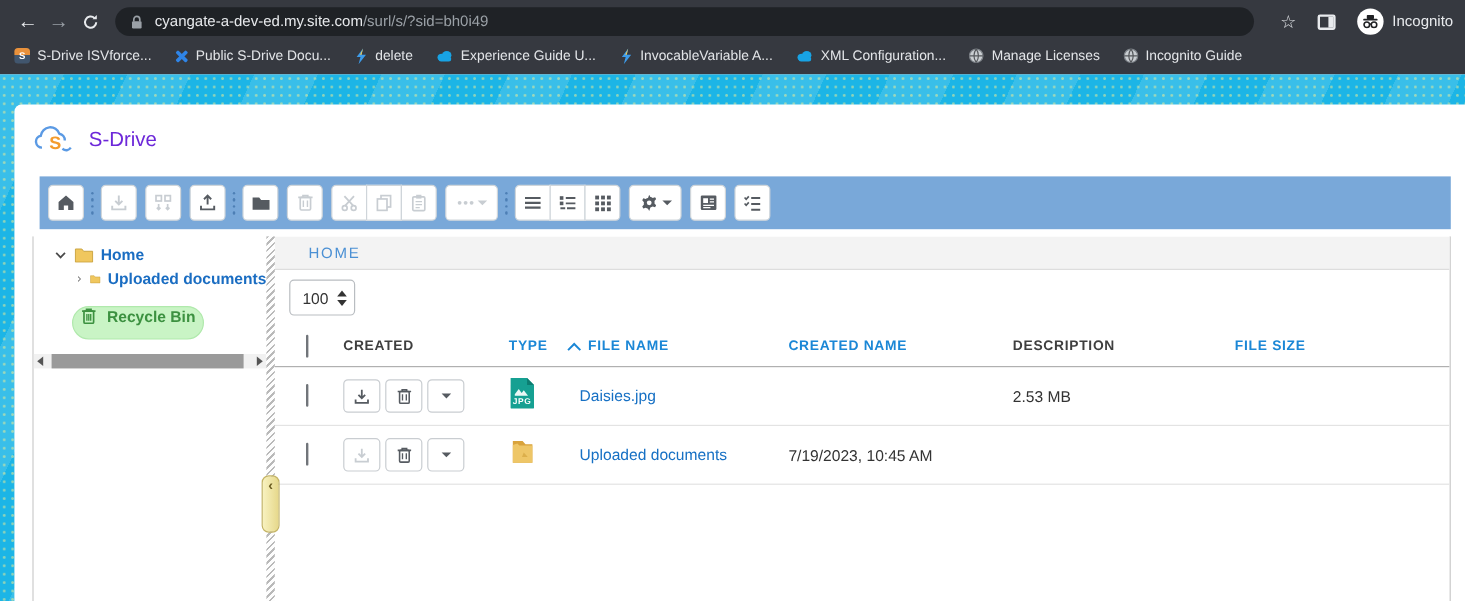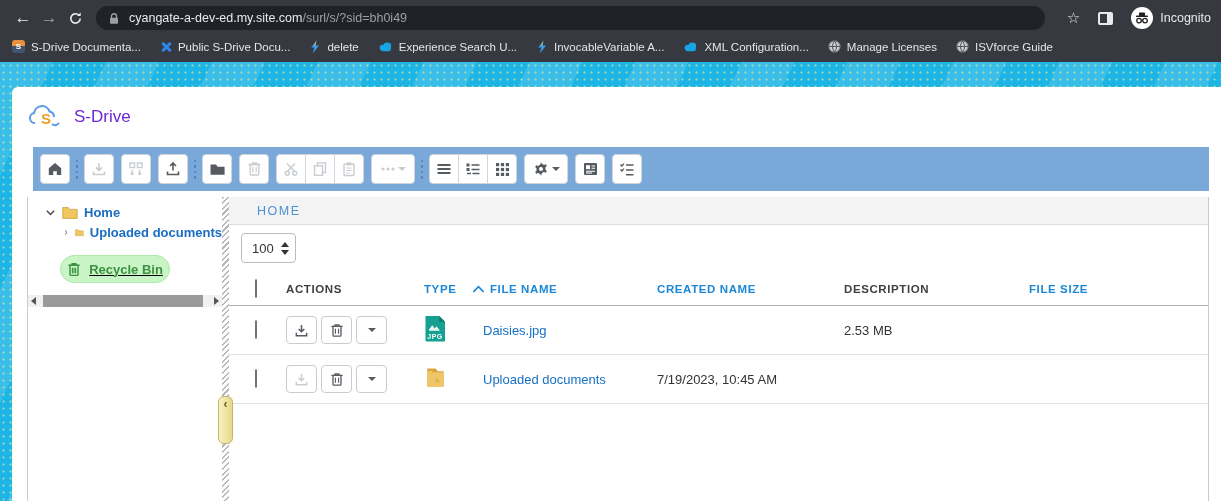--- a/index.html
+++ b/index.html
@@ -78,22 +78,22 @@
 
   
   .content { display:flex; height:310px; padding-top:6px; }
   .tree { width:195px; margin-left:15px; border-left:1px solid #ccc; display:flex;
           flex-direction:column; overflow:hidden; }
   .treerow { display:flex; align-items:center; height:20px; gap:6px; padding-left:17px;
              white-space:nowrap; }
   .treerow.lvl2 { padding-left:35px; }
   .treerow .lbl { font-size:13px; font-weight:bold; color:#1a6dc2; }
   .recycle { margin:13px 0 0 32px; width:110px; height:28px; background:#c9f4c5;
-             border:1px solid #b0e9ac; border-radius:14px; display:flex; align-items:center;
-             justify-content:center; gap:8px;text-decoration:underline; }
+             border:1px solid #b0e9ac; border-radius:14px; display:flex; 
+             justify-content:center; gap:8px; }
   .recycle .lbl { color:#3c9140; font-weight:bold; font-size:13px; }
   .hscroll { margin-top:12px; height:12px; display:flex; align-items:center; background:#f1f1f1; }
   .harrow { width:11px; height:12px; display:flex; align-items:center; justify-content:center; }
   .tri-l { width:0;height:0;border-top:4px solid transparent;border-bottom:4px solid transparent;border-right:5px solid #555; }
   .tri-r { width:0;height:0;border-top:4px solid transparent;border-bottom:4px solid transparent;border-left:5px solid #555; }
   .htrack { flex:1; height:12px; position:relative; }
   .hthumb { position:absolute; left:4px; right:8px; top:0; height:12px; background:#9a9a9a; }
   .splitter { width:7px; position:relative; flex:0 0 auto;
     background:repeating-linear-gradient(135deg,#b9b9b9 0 1.5px,#fdfdfd 1.5px 4px); }
   .handle { position:absolute; top:199px; left:-4px; width:15px; height:48px; z-index:3;
@@ -164,40 +164,40 @@
           <circle cx="10" cy="8.6" r="2.3" fill="none" stroke="#202124" stroke-width="1.3"></circle>
           <path d="M6.3 8.4q0.7-0.7 1.4 0" fill="none" stroke="#202124" stroke-width="1.1"></path>
         </svg>
       </span>
       <span class="lbl">Incognito</span>
     </div>
   </div>
   <div class="bmrow">
     <div class="bm">
       <span class="fav-sq">S</span>
-      <span class="lbl">S-Drive Documenta...</span>
+      <span class="lbl">S-Drive ISVforce...</span>
     </div>
     <div class="bm">
       <span class="fav-x"></span>
       <span class="lbl">Public S-Drive Docu...</span>
     </div>
     <div class="bm">
       <svg width="12" height="14" viewBox="0 0 12 14">
         <path d="M7.5 0.5 2.2 7.6h3.2L3.8 13.5 10 5.6H6.3z" fill="#3d9be9"></path>
         <path d="M6.3 5.6 7.5 0.5 5 5.6z" fill="#f2c94c"></path>
       </svg>
       <span class="lbl">delete</span>
     </div>
     <div class="bm">
       <svg width="15" height="11" viewBox="0 0 15 11">
         <ellipse cx="5.2" cy="6.8" rx="3.6" ry="3.1" fill="#18a3e4"></ellipse>
         <ellipse cx="9.3" cy="5" rx="3.9" ry="3.4" fill="#18a3e4"></ellipse>
         <rect x="2.5" y="6" width="10.5" height="4.2" rx="2.1" fill="#18a3e4"></rect>
       </svg>
-      <span class="lbl">Experience Search U...</span>
+      <span class="lbl">Experience Guide U...</span>
     </div>
     <div class="bm">
       <svg width="12" height="14" viewBox="0 0 12 14">
         <path d="M7.5 0.5 2.2 7.6h3.2L3.8 13.5 10 5.6H6.3z" fill="#3d9be9"></path>
         <path d="M6.3 5.6 7.5 0.5 5 5.6z" fill="#f2c94c"></path>
       </svg>
       <span class="lbl">InvocableVariable A...</span>
     </div>
     <div class="bm">
       <svg width="15" height="11" viewBox="0 0 15 11">
@@ -214,21 +214,21 @@
         <path d="M1 6.5h11M6.5 1a9 9 0 0 1 0 11M6.5 1a9 9 0 0 0 0 11" fill="none" stroke="#55585c" stroke-width="1"></path>
       </svg>
       <span class="lbl">Manage Licenses</span>
     </div>
     <div class="bm">
       <svg width="13" height="13" viewBox="0 0 13 13">
         <circle cx="6.5" cy="6.5" r="5.6" fill="#c9cdd1"></circle>
         <circle cx="6.5" cy="6.5" r="5.6" fill="none" stroke="#7d8288" stroke-width="1"></circle>
         <path d="M1 6.5h11M6.5 1a9 9 0 0 1 0 11M6.5 1a9 9 0 0 0 0 11" fill="none" stroke="#55585c" stroke-width="1"></path>
       </svg>
-      <span class="lbl">ISVforce Guide</span>
+      <span class="lbl">Incognito Guide</span>
     </div>
   </div>
 </div>
 
 <div class="stage">
   <div class="card">
 
     <div class="apphead">
       <div class="logo">
         <svg width="34" height="25" viewBox="0 0 34 25">
@@ -444,21 +444,21 @@
         <div class="spinner">
           <span class="val">100</span>
           <span class="spinArrows">
             <span class="tri-u"></span>
             <span class="tri-d"></span>
           </span>
         </div>
 
         <div class="trow thead">
           <div><span class="cb"></span></div>
-          <div class="h">ACTIONS</div>
+          <div class="h">CREATED</div>
           <div class="h sortable">TYPE</div>
           <div class="namecell">
             <svg width="13" height="8" viewBox="0 0 14 8">
               <path d="M1.5 7 7 1.5 12.5 7" fill="none" stroke="#1b87d6" stroke-width="1.8"></path>
             </svg>
             <span class="h sortable">FILE NAME</span>
           </div>
           <div class="h sortable">CREATED NAME</div>
           <div class="h">DESCRIPTION</div>
           <div class="h sortable">FILE SIZE</div>

